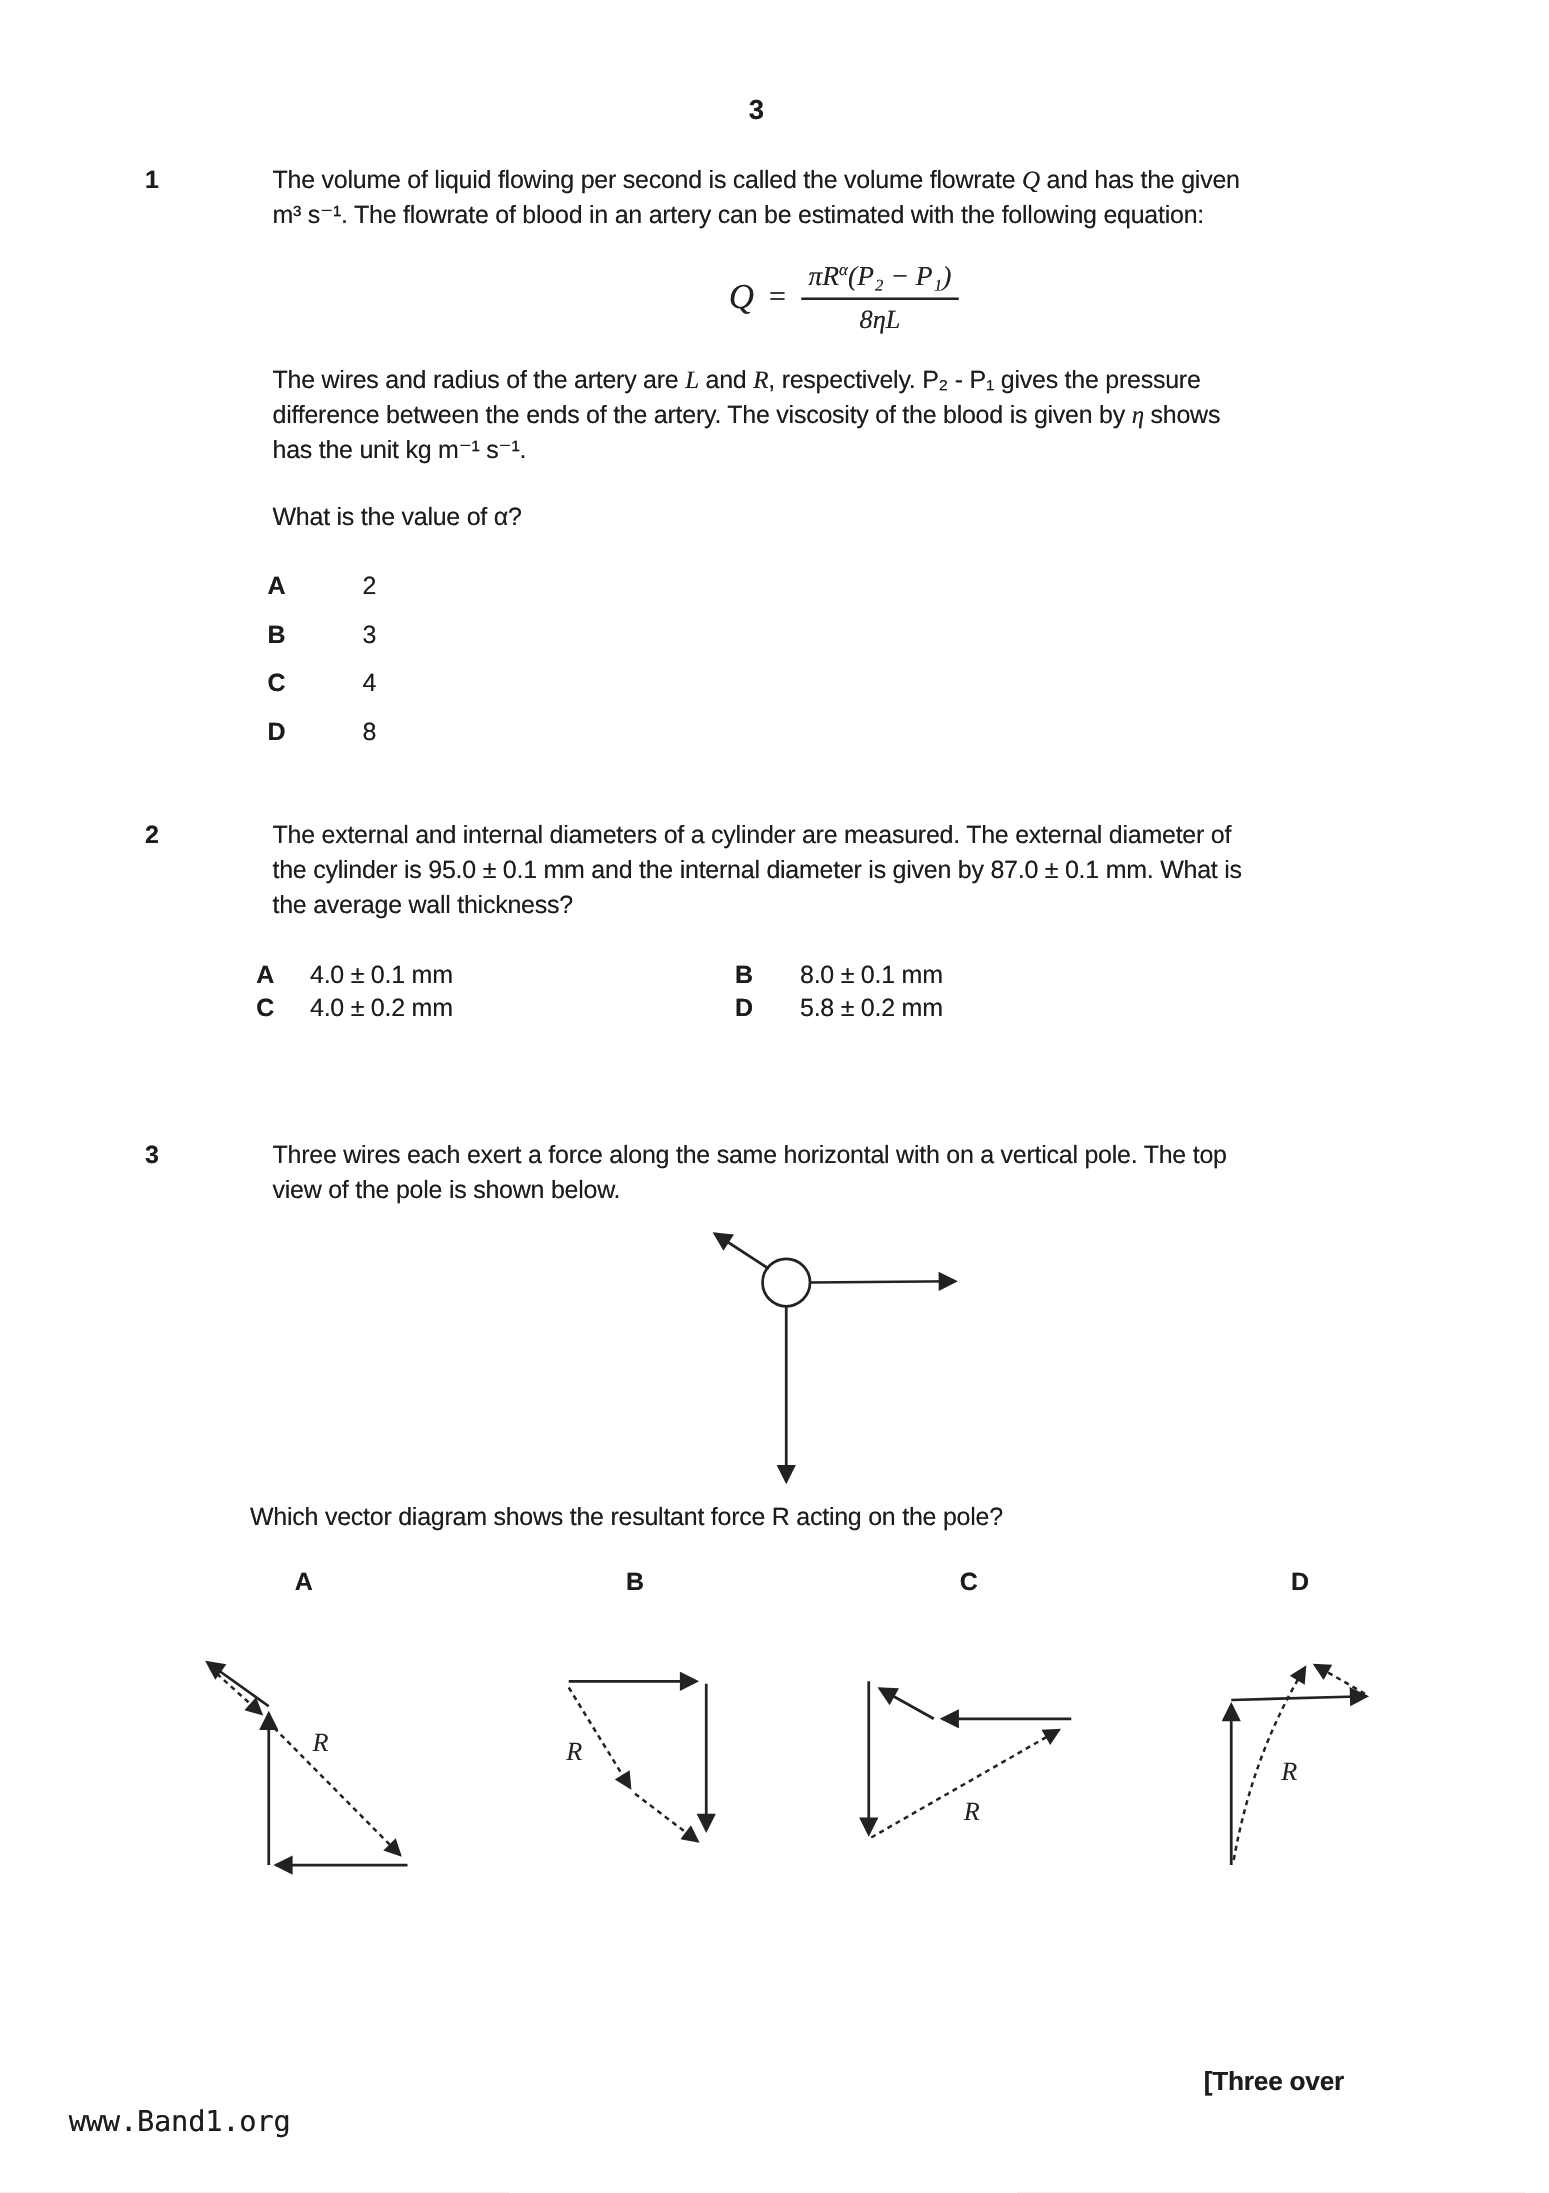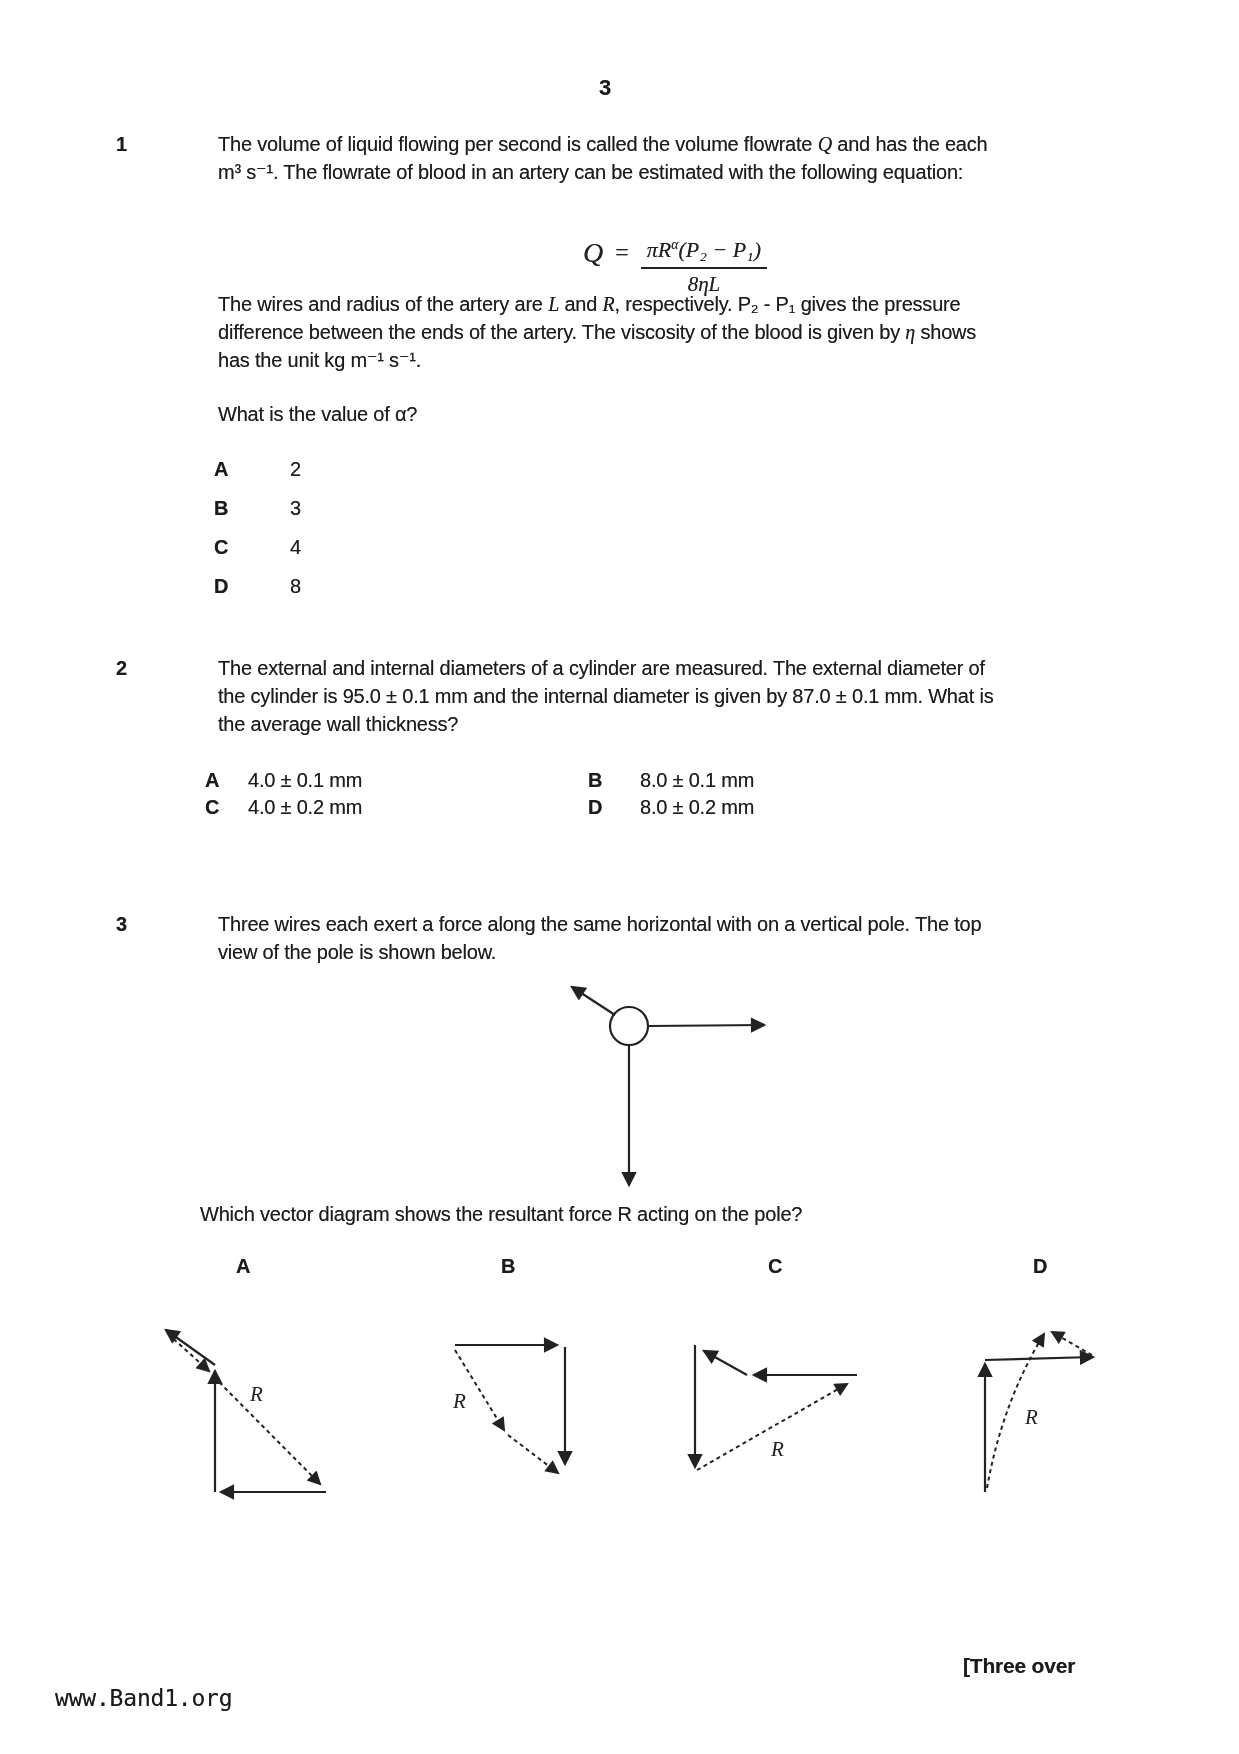--- a/index.html
+++ b/index.html
@@ -13,21 +13,21 @@
   .bold{font-weight:700;}
   .center{text-align:center;}
   .it{font-style:italic;font-family:"Liberation Serif","DejaVu Serif",serif;}
   .sup{vertical-align:super;font-size:0.62em;line-height:0;}
   
   .eq{position:absolute;display:flex;align-items:center;gap:12px;
       font-family:"Liberation Serif","DejaVu Serif",serif;font-style:italic;
       color:#222;text-shadow:0 0 0.5px rgba(0,0,0,0.55);}
   .eq-lhs{font-size:28px;}
   .eq-rel{font-size:24px;font-style:normal;}
-  .frac{display:inline-flex;flex-direction:column;align-items:center;margin-top:29px;}
+  .frac{display:inline-flex;flex-direction:column;align-items:center;}
   .frac .num{font-size:22px;padding:0 6px 4px;border-bottom:2.2px solid #222;}
   .frac .den{font-size:21px;padding-top:3px;}
   
   svg.diagram{position:absolute;overflow:visible;}
   .stroke{stroke:#222;stroke-width:2.2;fill:none;}
   .dashed{stroke:#222;stroke-width:2;fill:none;stroke-dasharray:4 3.5;}
   .rlabel{font-family:"Liberation Serif","DejaVu Serif",serif;font-style:italic;
           font-size:21px;fill:#222;}
   .opt-letter{font-weight:700;}
   .site{font-family:"DejaVu Sans Mono","Liberation Mono",monospace;font-size:23px;}
@@ -41,21 +41,21 @@
     <defs>
       <marker id="ah" viewBox="0 0 10 10" refX="8.5" refY="5" markerWidth="9" markerHeight="7" orient="auto">
         <path d="M0,0 L10,5 L0,10 Z" fill="#222"></path>
       </marker>
     </defs>
   </svg>
 
   <div class="txt bold center" style="left:0;top:74px;width:1210px;font-size:22px">3</div>
 
   <div class="txt bold" style="left:116px;top:130px">1</div>
-  <div class="txt" style="left:218px;top:130px"><span>The volume of liquid flowing per second is called the volume flowrate </span><span class="it">Q</span><span> and has the each</span></div>
+  <div class="txt" style="left:218px;top:130px"><span>The volume of liquid flowing per second is called the volume flowrate </span><span class="it">Q</span><span> and has the given</span></div>
   <div class="txt" style="left:218px;top:158px"><span>m³ s⁻¹.  The flowrate of blood in an artery can be estimated with the following equation:</span></div>
 
   <div class="eq" style="left:583px;top:208px">
     <span class="eq-lhs">Q</span>
     <span class="eq-rel">=</span>
     <span class="frac">
       <span class="num"><span>πR</span><span class="sup">α</span><span>(P₂ − P₁)</span></span>
       <span class="den">8ηL</span>
     </span>
   </div>
@@ -80,21 +80,21 @@
   <div class="txt" style="left:218px;top:682px">the cylinder is 95.0 ± 0.1 mm and the internal diameter is given by 87.0 ± 0.1 mm. What is</div>
   <div class="txt" style="left:218px;top:710px">the average wall thickness?</div>
 
   <div class="txt opt-letter" style="left:205px;top:766px">A</div>
   <div class="txt" style="left:248px;top:766px">4.0 ± 0.1 mm</div>
   <div class="txt opt-letter" style="left:588px;top:766px">B</div>
   <div class="txt" style="left:640px;top:766px">8.0 ± 0.1 mm</div>
   <div class="txt opt-letter" style="left:205px;top:793px">C</div>
   <div class="txt" style="left:248px;top:793px">4.0 ± 0.2 mm</div>
   <div class="txt opt-letter" style="left:588px;top:793px">D</div>
-  <div class="txt" style="left:640px;top:793px">8.0 ± 0.2 mm</div>
+  <div class="txt" style="left:640px;top:793px">5.8 ± 0.2 mm</div>
 
   <div class="txt bold" style="left:116px;top:910px">3</div>
   <div class="txt" style="left:218px;top:910px">Three wires each exert a force along the same horizontal with on a vertical pole. The top</div>
   <div class="txt" style="left:218px;top:938px">view of the pole is shown below.</div>
 
   <svg class="diagram" style="left:540px;top:958px" width="250" height="245" viewBox="0 0 250 245">
     <line class="stroke" x1="75" y1="57" x2="32" y2="29" marker-end="url(#ah)"></line>
     <line class="stroke" x1="108" y1="68" x2="224" y2="67" marker-end="url(#ah)"></line>
     <line class="stroke" x1="89" y1="87" x2="89" y2="227" marker-end="url(#ah)"></line>
     <circle class="stroke" cx="89" cy="68" r="19" fill="#fff"></circle>

